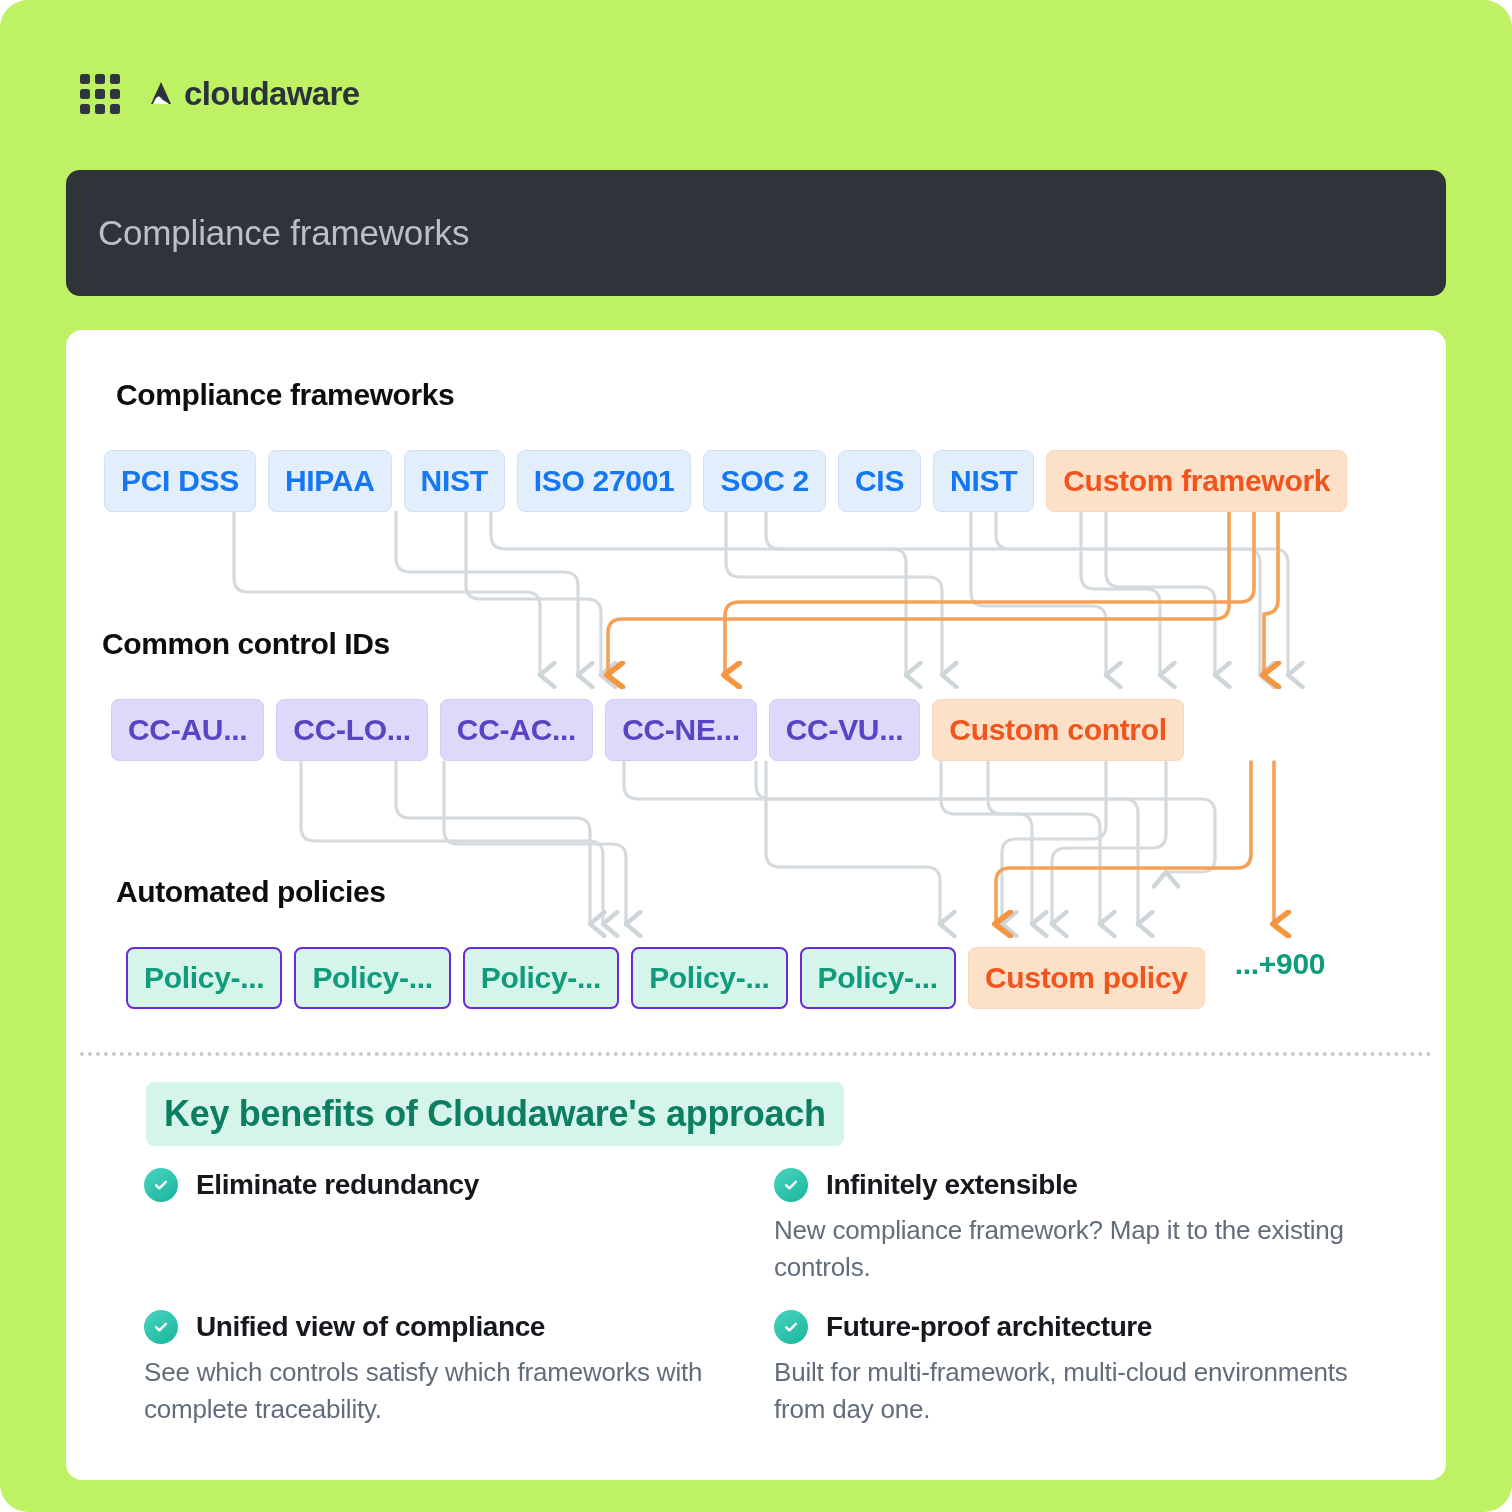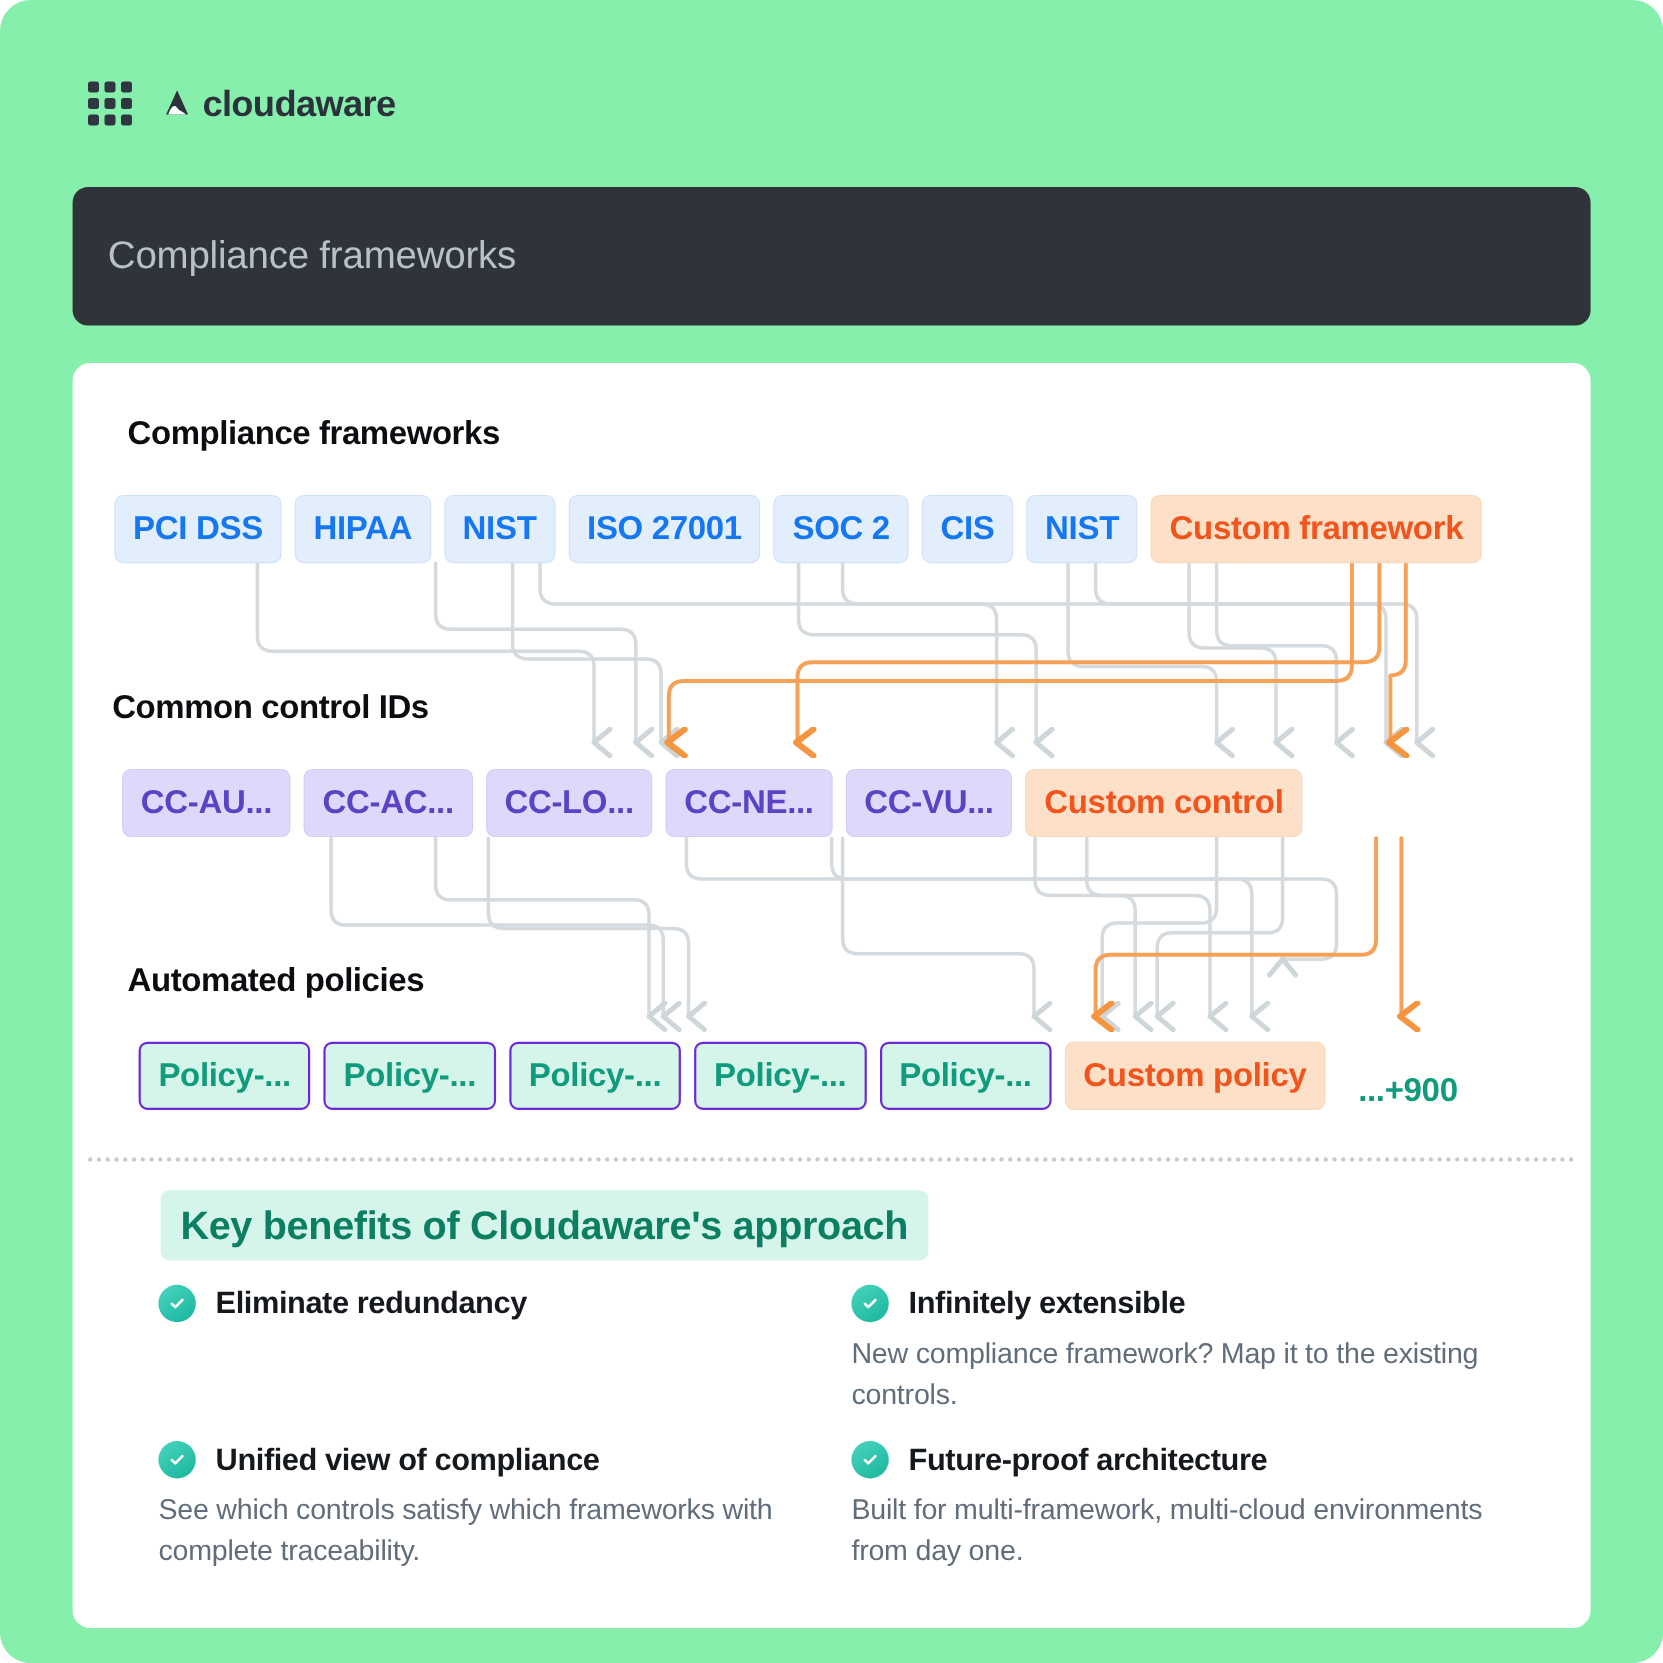--- a/index.html
+++ b/index.html
@@ -10,21 +10,21 @@
   body {
     width: 1512px;
     height: 1512px;
     font-family: "Liberation Sans", sans-serif;
     -webkit-font-smoothing: antialiased;
   }
   #page {
     position: relative;
     width: 1512px;
     height: 1512px;
-    background: #86efac;
+    background: #bef264;
     border-radius: 28px;
     overflow: hidden;
     box-sizing: border-box;
   }
 
   
   .brand {
     position: absolute;
     left: 80px;
     top: 70px;
@@ -113,21 +113,21 @@
     letter-spacing: -0.4px;
     white-space: nowrap;
   }
   #t-frameworks { left: 50px; top: 48px; }
   #t-controls   { left: 36px; top: 297px; }
   #t-policies   { left: 50px; top: 545px; }
 
   .chip-row {
     position: absolute;
     display: flex;
-    align-items: flex-end;
+    align-items: flex-start;
     gap: 0;
   }
   #row-frameworks { left: 38px; top: 120px; }
   #row-controls   { left: 45px; top: 369px; }
   #row-policies   { left: 60px; top: 617px; }
 
   .chip {
     height: 62px;
     display: flex;
     align-items: center;
@@ -339,22 +339,22 @@
         <div class="chip blue">NIST</div>
         <div class="chip blue">ISO 27001</div>
         <div class="chip blue">SOC 2</div>
         <div class="chip blue">CIS</div>
         <div class="chip blue">NIST</div>
         <div class="chip orange">Custom framework</div>
       </div>
 
       <div class="chip-row" id="row-controls">
         <div class="chip purple">CC-AU...</div>
+        <div class="chip purple">CC-LO...</div>
         <div class="chip purple">CC-AC...</div>
-        <div class="chip purple">CC-LO...</div>
         <div class="chip purple">CC-NE...</div>
         <div class="chip purple">CC-VU...</div>
         <div class="chip orange">Custom control</div>
       </div>
 
       <div class="chip-row" id="row-policies">
         <div class="chip teal">Policy-...</div>
         <div class="chip teal">Policy-...</div>
         <div class="chip teal">Policy-...</div>
         <div class="chip teal">Policy-...</div>

